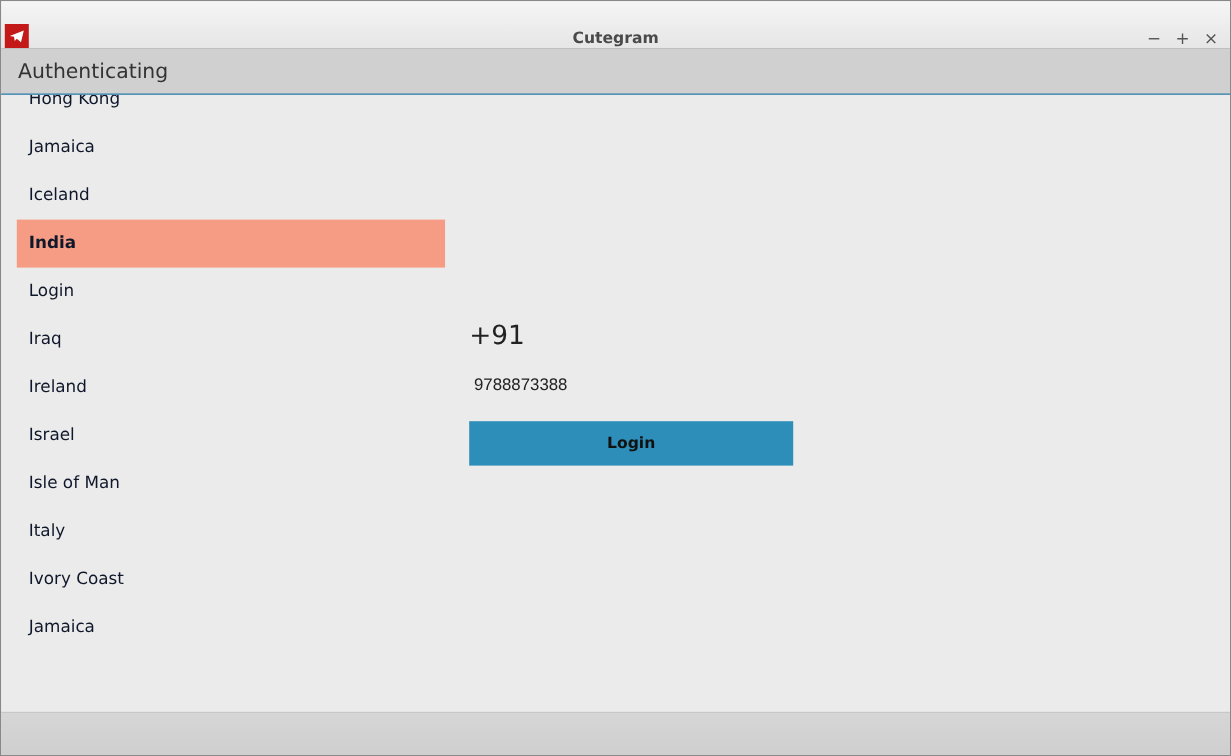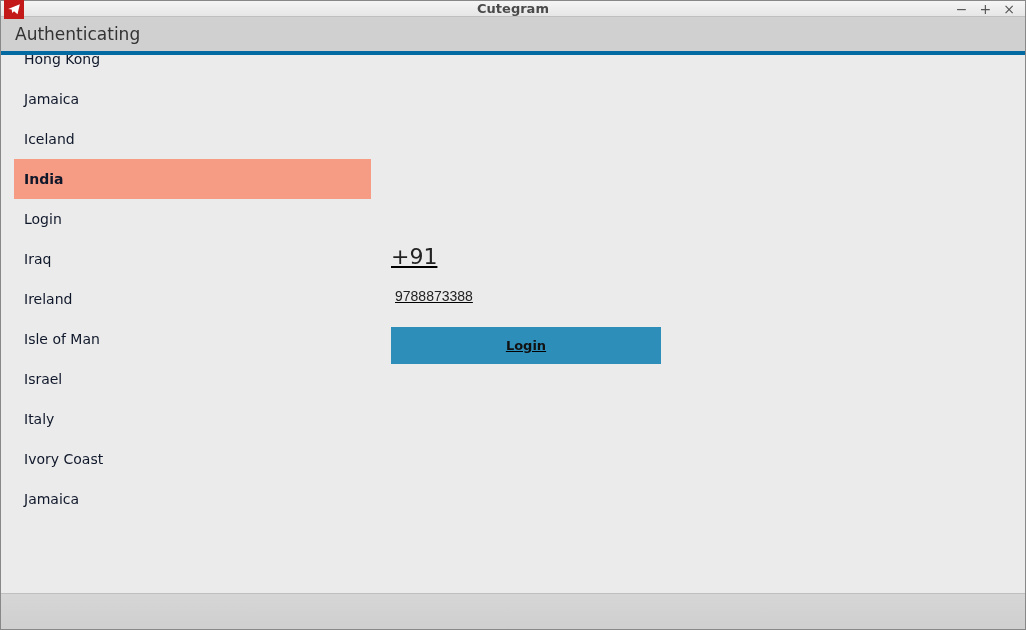--- a/index.html
+++ b/index.html
@@ -8,24 +8,24 @@
 
   .window {
     width: 1026px; height: 630px;
     border: 1px solid #888;
     display: flex; flex-direction: column;
     background: #ebebeb;
   }
 
   
   .titlebar {
-    height: 16px;
+    height: 40px;
     background: linear-gradient(#f5f5f5, #e6e6e6);
     border-bottom: 1px solid #bfbfbf;
-    display: flex; align-items: center;
+    display: flex; align-items: flex-end;
     position: relative;
   }
   .app-icon {
     width: 20px; height: 20px; margin-left: 3px;
     background: #c41919;
     display: flex; align-items: center; justify-content: center;
   }
   .app-icon svg { display:block; }
   .titlebar-title {
     position: absolute; left: 0; right: 0; text-align: center;
@@ -36,21 +36,21 @@
     margin-left: auto; display: flex; align-items: center; gap: 12px;
     padding-right: 10px;
     color: #555; font-size: 14px; line-height: 1;
   }
   .titlebar-controls span { cursor: pointer; }
 
   
   .headerbar {
     height: 38px;
     background: #d0d0d0;
-    border-bottom: 4px solid #0369a1;
+    border-bottom: 1px solid #0369a1;
     display: flex; align-items: center;
     padding-left: 14px;
     font-size: 17px; color: #333;
   }
 
   
   .content {
     flex: 1 1 auto;
     background: #ebebeb;
     display: flex;
@@ -79,21 +79,20 @@
   }
   .country-item.selected { background: #f79c84; font-weight: bold; }
 
   
   .login-area {
     flex: 1 1 auto;
     display: flex; flex-direction: column;
     align-items: flex-start;
     padding-top: 189px;
     padding-left: 20px;
-    text-decoration: underline;
   }
   .dial-code {
     font-size: 22px; color: #222;
     margin-bottom: 14px;
   }
   .phone-input {
     width: 270px; height: 26px;
     border: none; outline: none;
     background: transparent;
     font-size: 14px; color: #222;
@@ -158,24 +157,24 @@
           <div class="country-item">
             <span>Login</span>
           </div>
           <div class="country-item">
             <span>Iraq</span>
           </div>
           <div class="country-item">
             <span>Ireland</span>
           </div>
           <div class="country-item">
-            <span>Isle of Man</span>
+            <span>Israel</span>
           </div>
           <div class="country-item">
-            <span>Israel</span>
+            <span>Isle of Man</span>
           </div>
           <div class="country-item">
             <span>Italy</span>
           </div>
           <div class="country-item">
             <span>Ivory Coast</span>
           </div>
           <div class="country-item">
             <span>Jamaica</span>
           </div>

